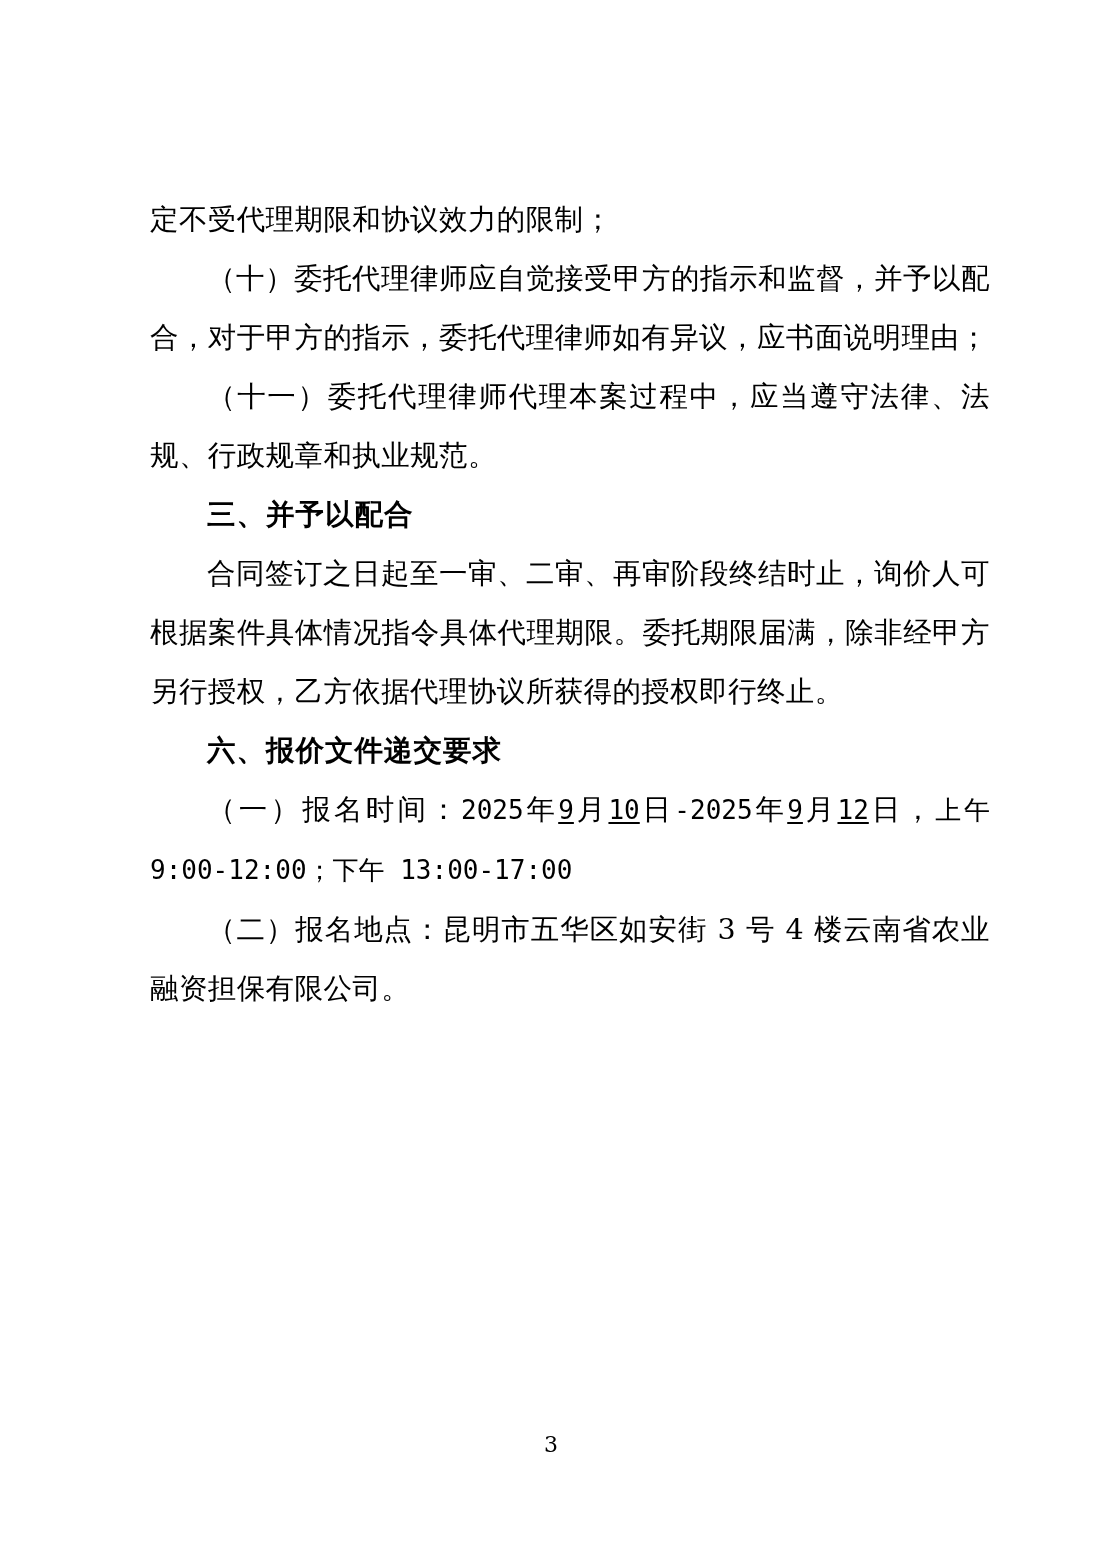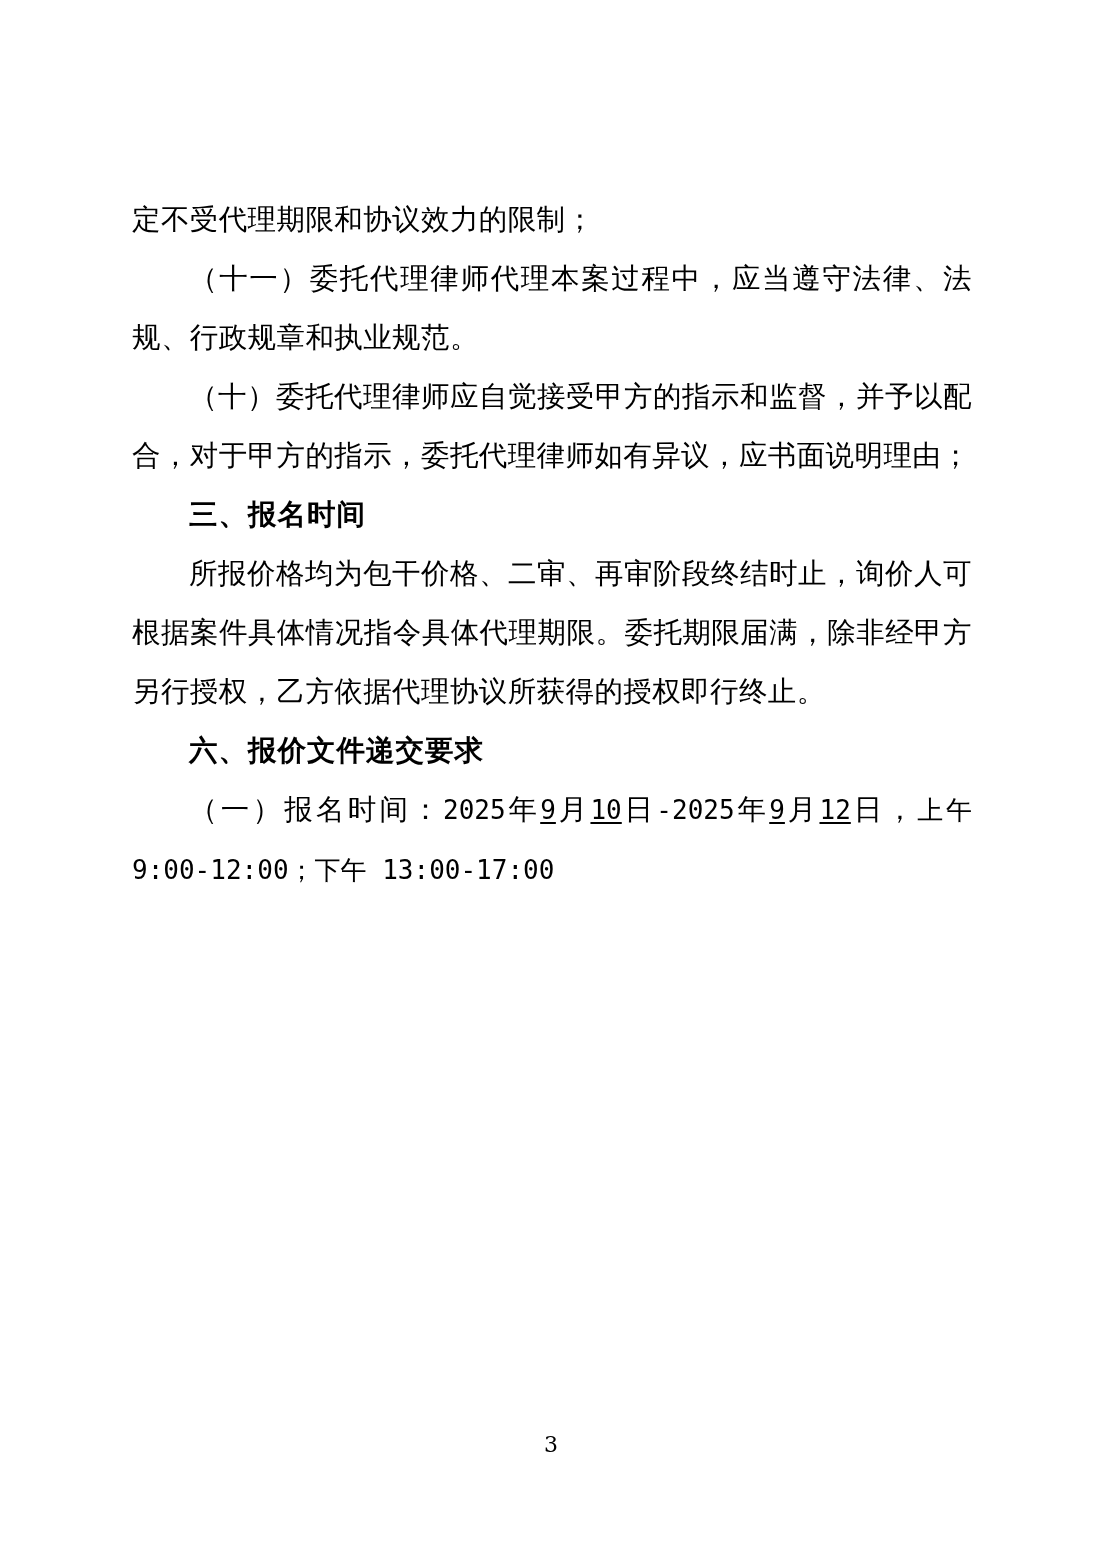--- a/index.html
+++ b/index.html
@@ -15,21 +15,21 @@
     position: relative;
     width: 1102px;
     height: 1559px;
     margin: 0 auto;
     background: #ffffff;
     box-sizing: border-box;
     overflow: hidden;
   }
   .content {
     position: absolute;
-    left: 132px;
+    left: 150px;
     top: 190px;
     width: 840px;
   }
   p {
     margin: 0;
     font-size: 28.5px;
     line-height: 59px;
     text-align: justify;
     text-justify: inter-ideograph;
     letter-spacing: 0.4px;
@@ -69,32 +69,33 @@
   }
 </style>
 </head>
 <body>
 
 <div class="page">
   <div class="content">
 
     <p>定不受代理期限和协议效力的限制；</p>
 
+    <p class="indent">（十）委托代理律师应自觉接受甲方的指示和监督，并予以配合，对于甲方的指示，委托代理律师如有异议，应书面说明理由；</p>
+
     <p class="indent">（十一）委托代理律师代理本案过程中，应当遵守法律、法规、行政规章和执业规范。</p>
 
-    <p class="indent">（十）委托代理律师应自觉接受甲方的指示和监督，并予以配合，对于甲方的指示，委托代理律师如有异议，应书面说明理由；</p>
+    <h2 class="section">三、并予以配合</h2>
 
-    <h2 class="section">三、报名时间</h2>
-
-    <p class="indent">所报价格均为包干价格、二审、再审阶段终结时止，询价人可根据案件具体情况指令具体代理期限。委托期限届满，除非经甲方另行授权，乙方依据代理协议所获得的授权即行终止。</p>
+    <p class="indent">合同签订之日起至一审、二审、再审阶段终结时止，询价人可根据案件具体情况指令具体代理期限。委托期限届满，除非经甲方另行授权，乙方依据代理协议所获得的授权即行终止。</p>
 
 
 
     <h2 class="section">六、报价文件递交要求</h2>
 
     <p class="indent"><span>（一）</span><span>报名时间：</span><span class="num">2025</span><span>年</span><span class="num u">9</span><span>月</span><span class="num u">10</span><span>日</span><span class="num">-</span><span class="num">2025</span><span>年</span><span class="num u">9</span><span>月</span><span class="num u">12</span><span>日</span><span>，</span><span class="num">上午 9:00-12:00；下午 13:00-17:00</span></p>
 
+    <p class="indent"><span>（二）</span><span>报名地点：昆明市五华区如安街 3 号 4 楼云南省农业融资担保有限公司。</span></p>
 
 
   </div>
 
   <div class="page-number">3</div>
 </div>
 
 </body></html>

